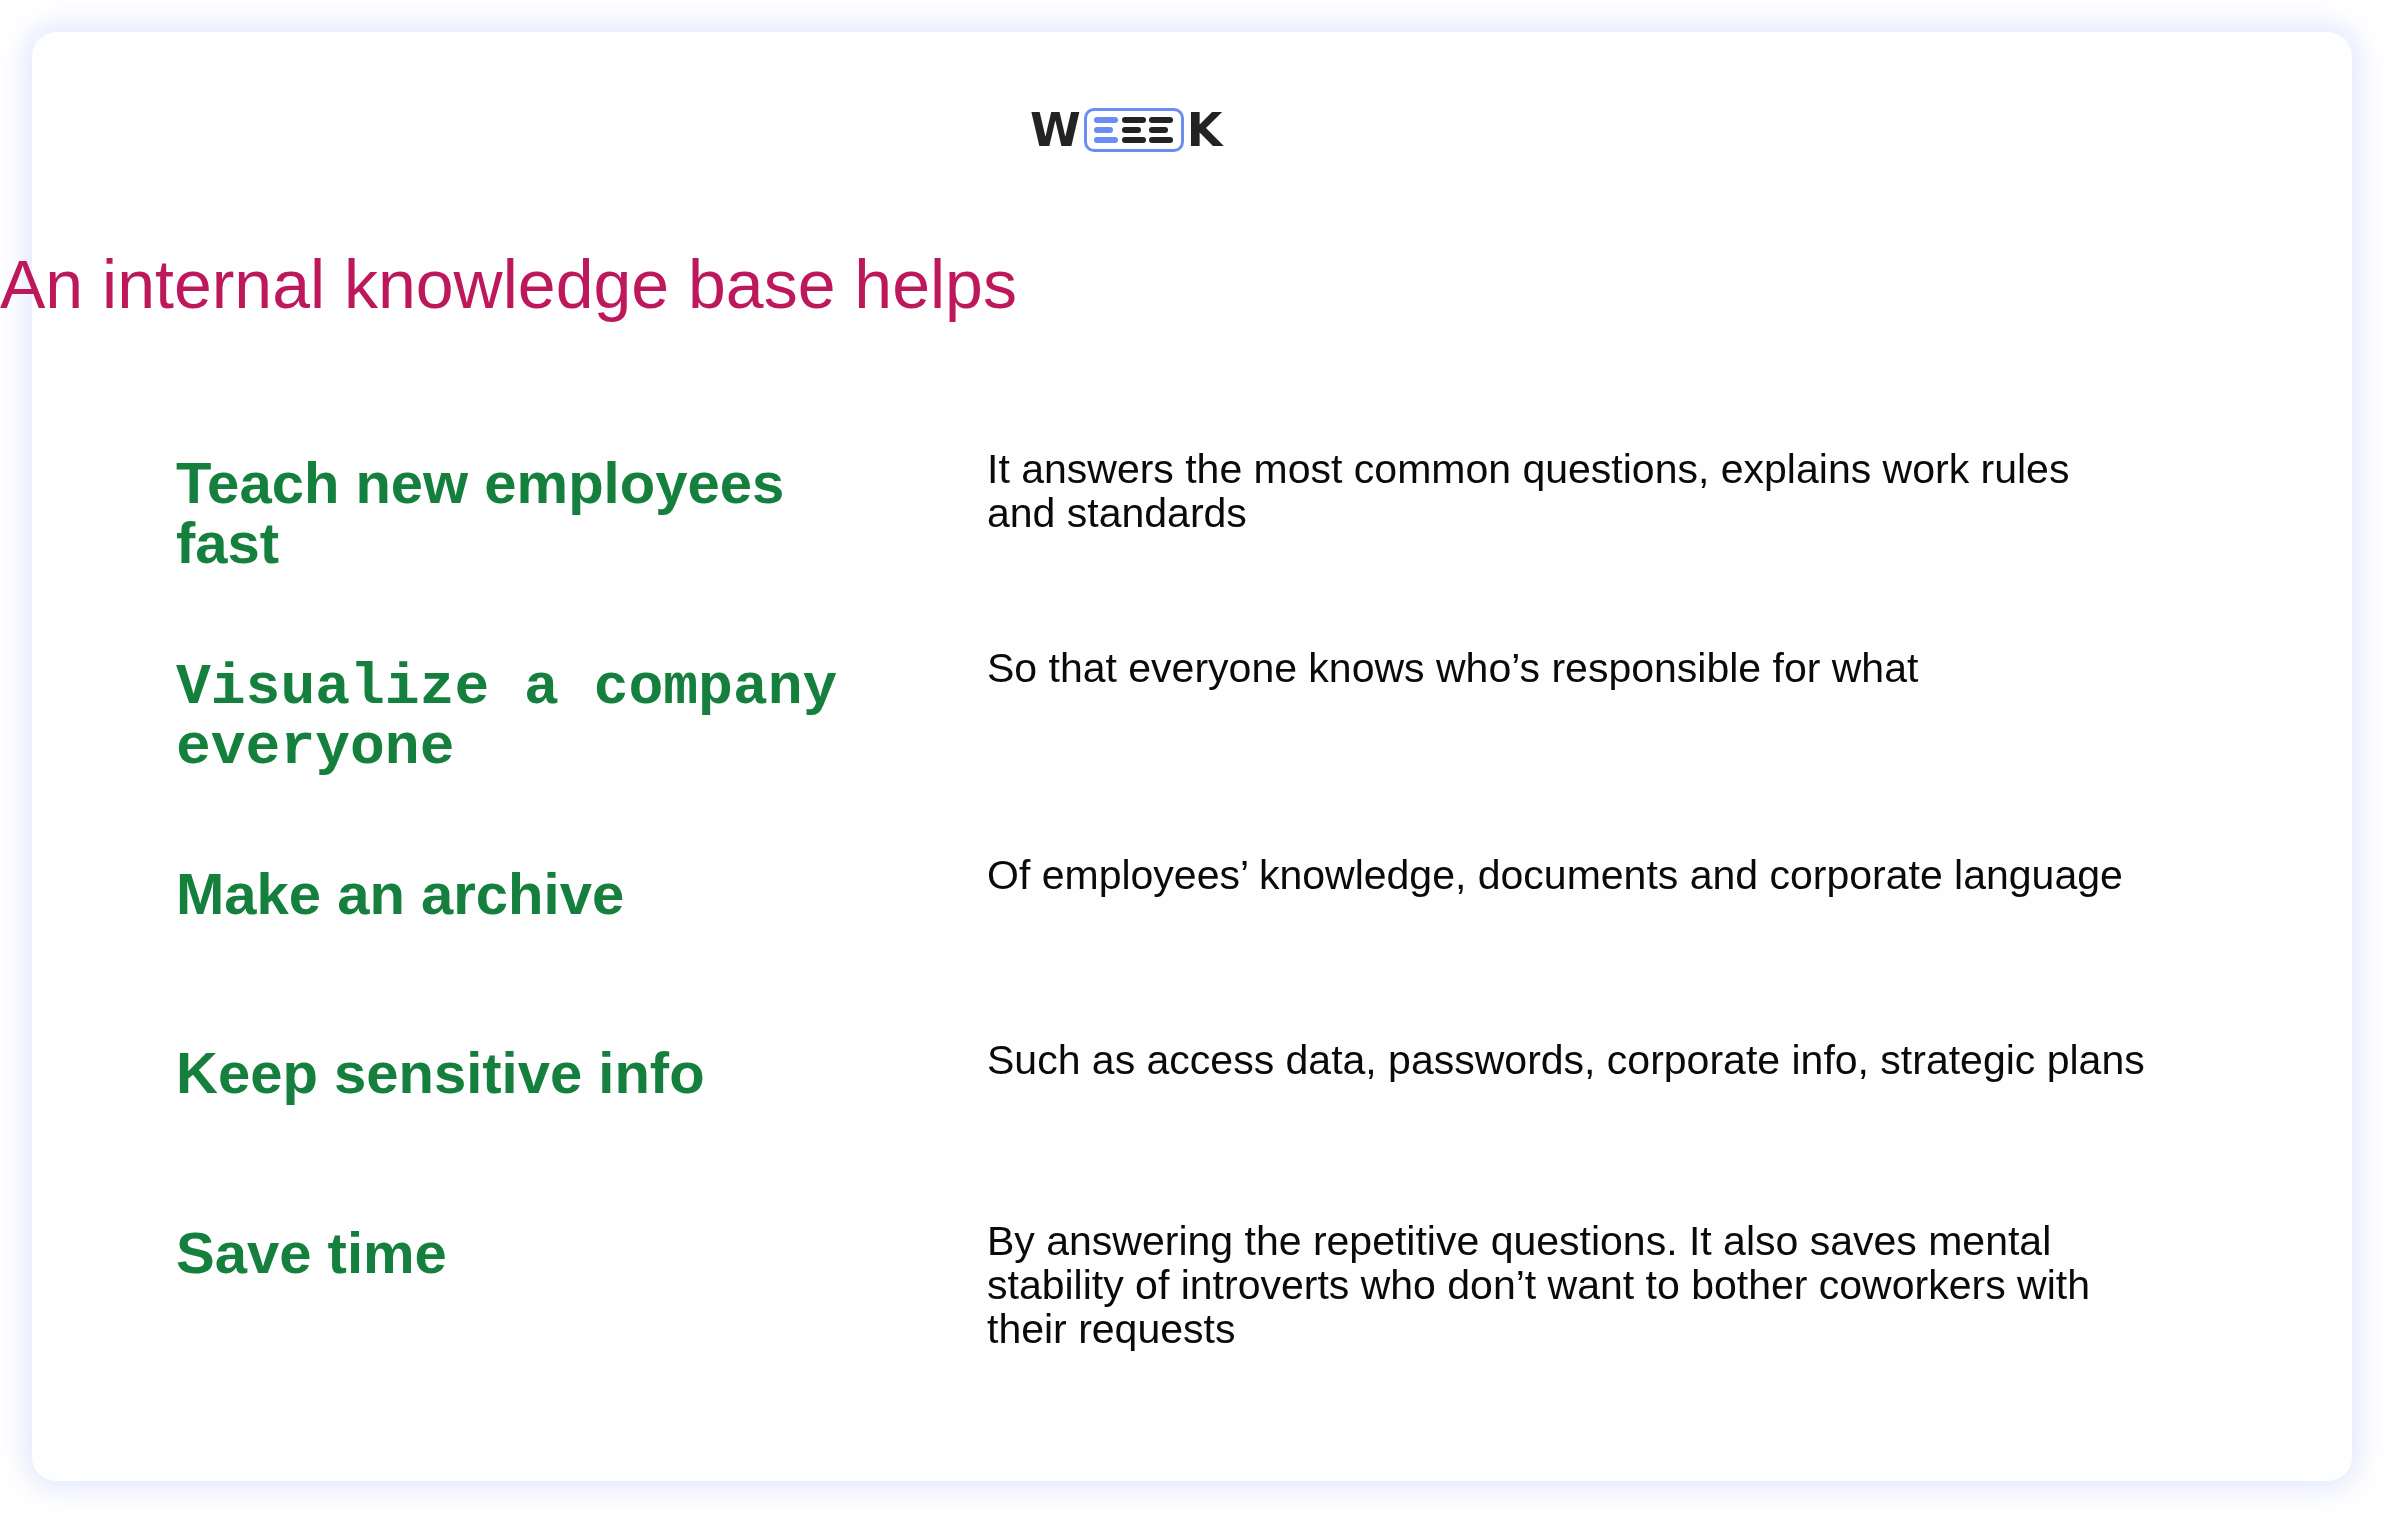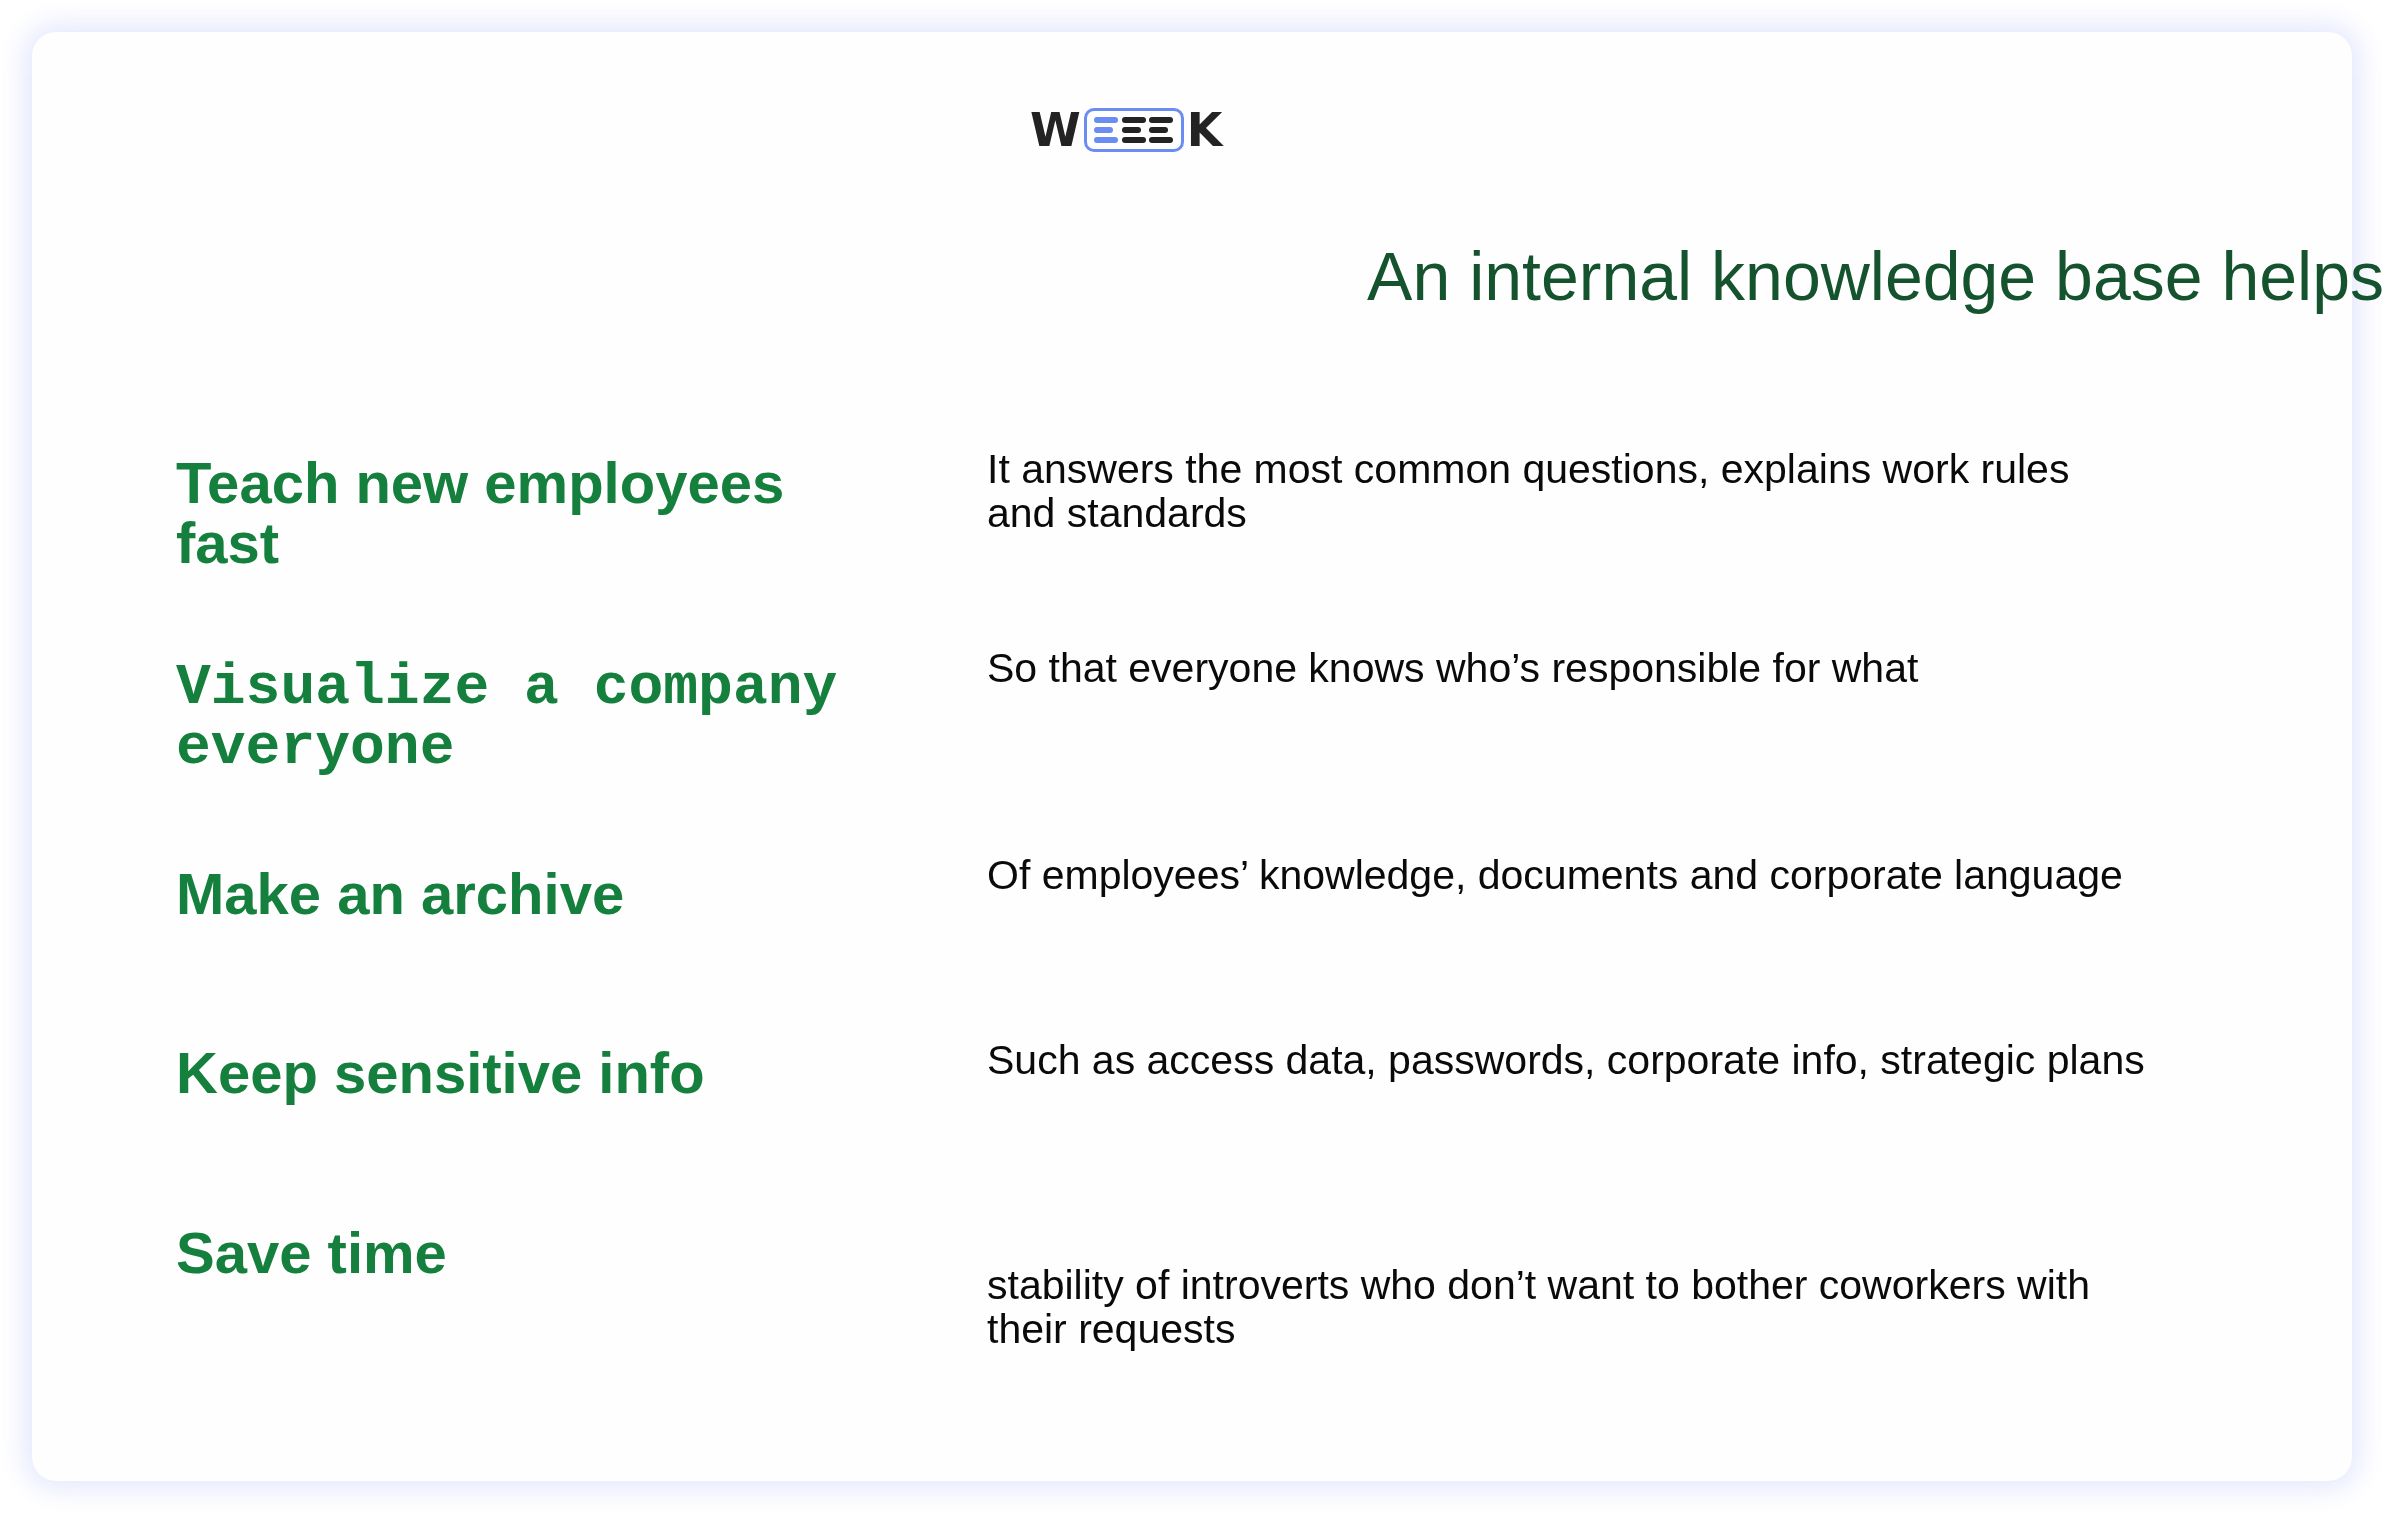--- a/index.html
+++ b/index.html
@@ -64,25 +64,25 @@
       border-radius: 3px;
       background: #232323;
     }
     .logo-bar.short { width: 19px; }
     .logo-col.accent .logo-bar { background: #6b8df3; }
 
     .title {
       position: absolute;
       left: 0;
       width: 2384px;
-      top: 236px;
-      text-align: right;
+      top: 244px;
+      text-align: left;
       font-size: 68px;
       line-height: 80px;
-      color: #14532d;
+      color: #be185d;
       font-weight: normal;
       margin: 0;
     }
     .row-heading {
       position: absolute;
       left: 160px;
       width: 700px;
       font-size: 58px;
       line-height: 60px;
       font-weight: bold;
@@ -156,16 +156,16 @@
   <span>Keep sensitive info</span>
 </h2>
 <p class="row-desc" style="top:1038px;">
   <span>Such as access data, passwords, corporate info, strategic plans</span>
 </p>
 
 <h2 class="row-heading" style="top:1207px;">
   <span>Save time</span>
 </h2>
 <p class="row-desc" style="top:1219px;">
-  <br>
+  <span>By answering the repetitive questions. It also saves mental</span><br>
   <span>stability of introverts who don’t want to bother coworkers with</span><br>
   <span>their requests</span>
 </p>
 
 </body></html>

